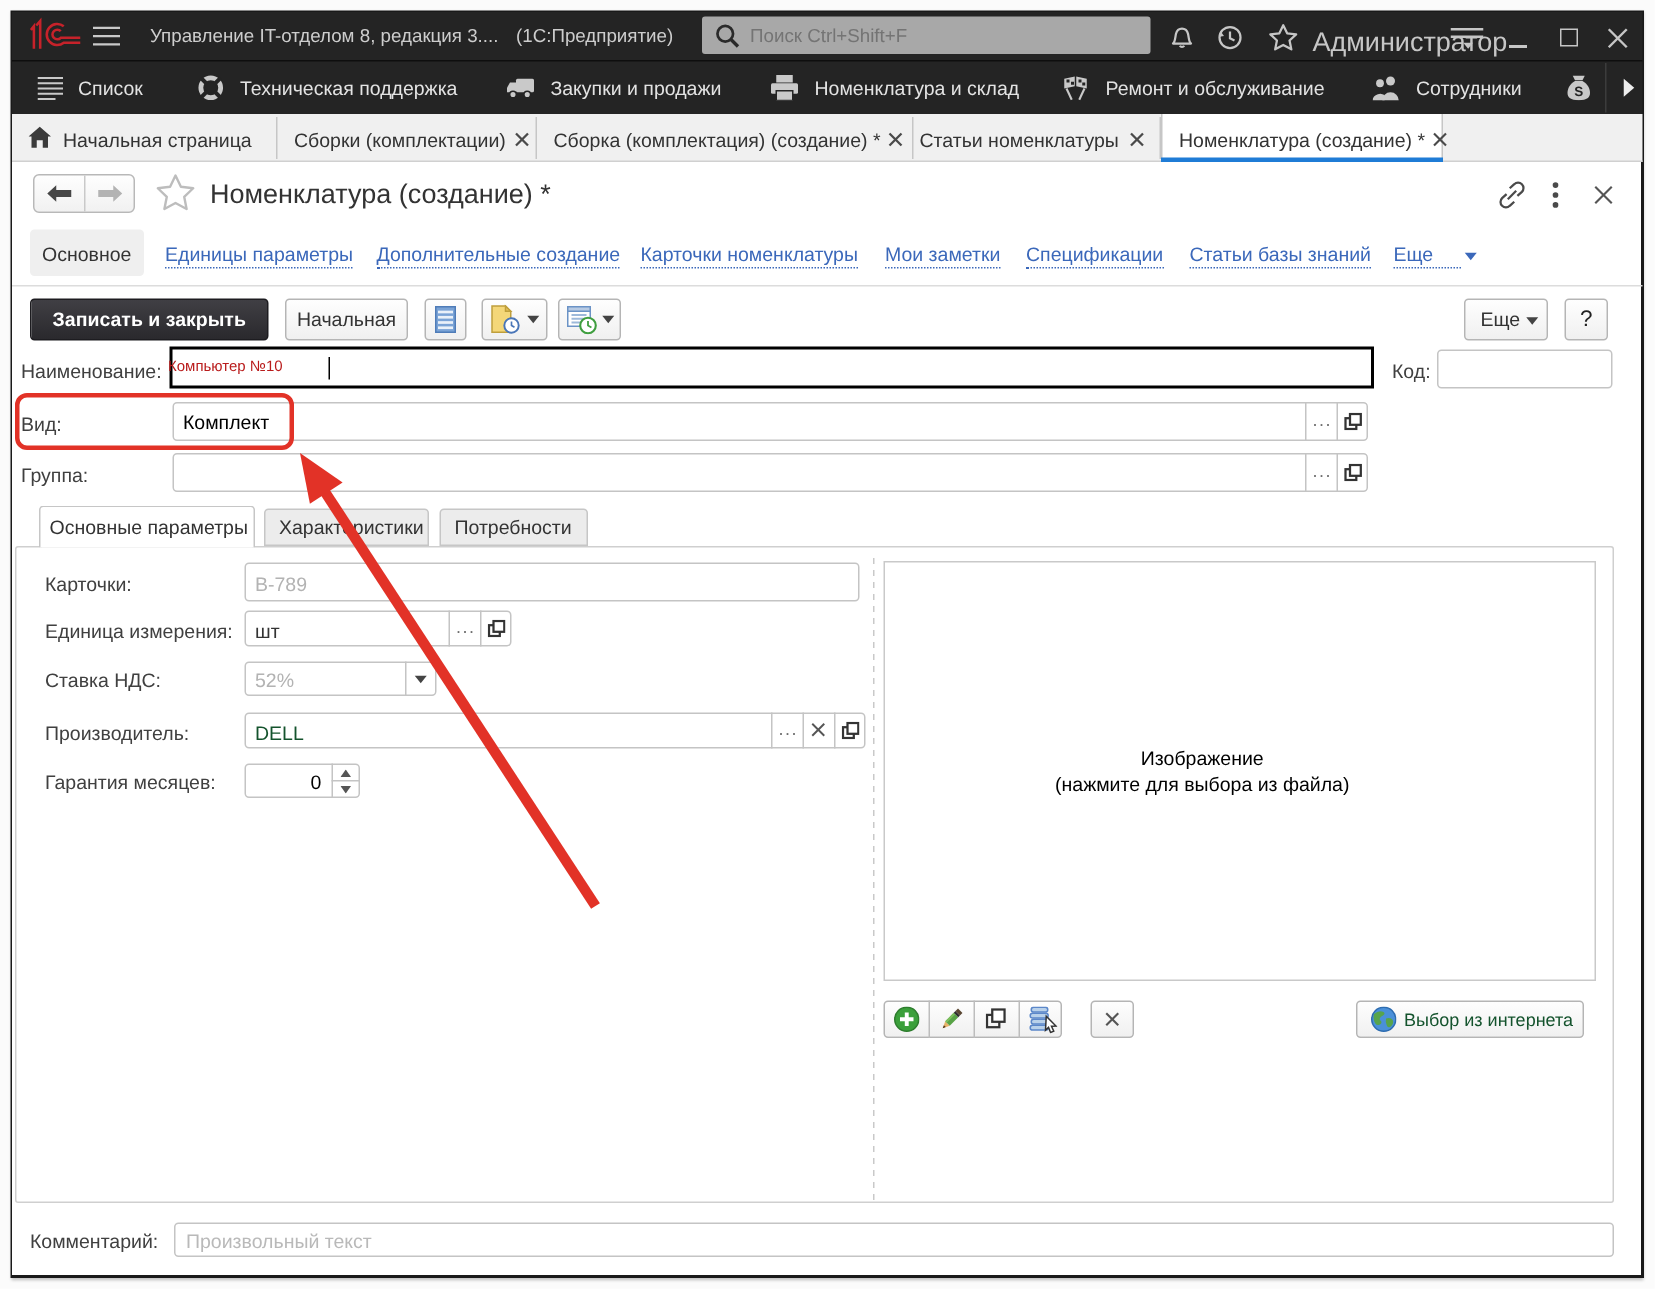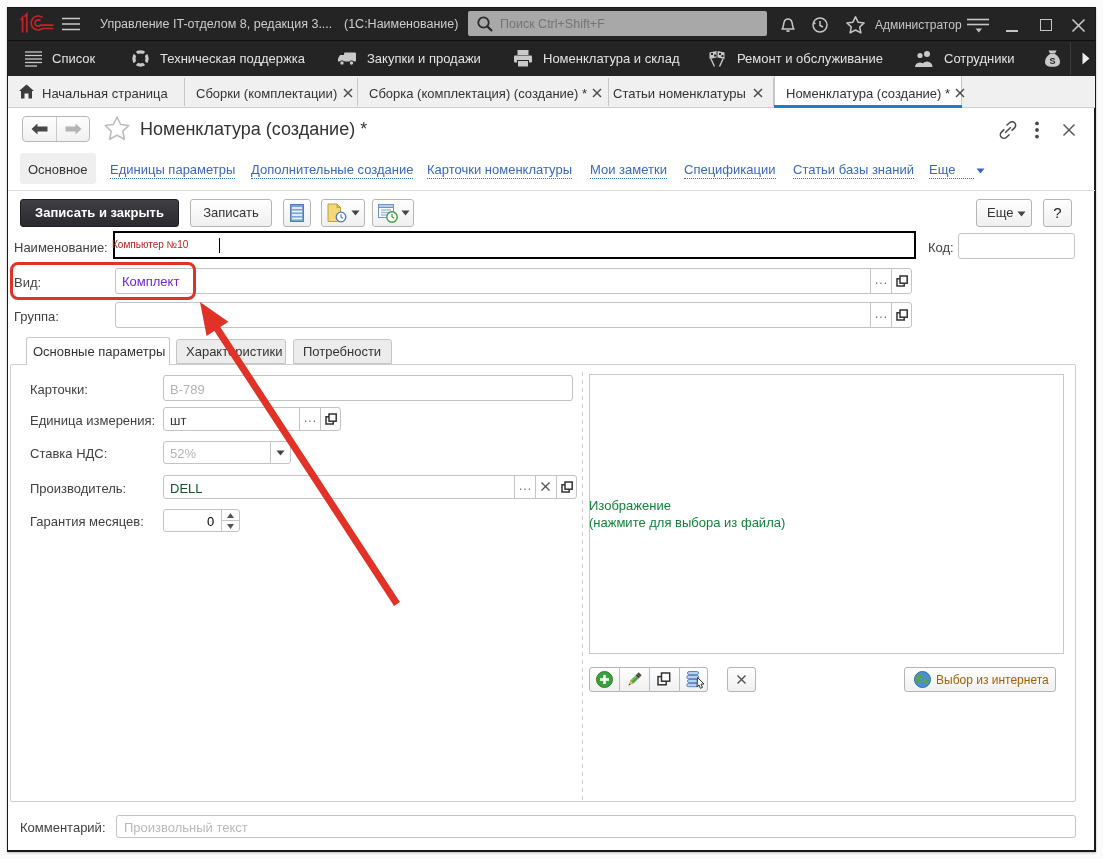--- a/index.html
+++ b/index.html
@@ -30,21 +30,21 @@
 </svg>
 
 <svg class="abs" style="left:62px;top:16px" width="19" height="16" viewBox="0 0 19 16">
   <g stroke="#c9c9c9" stroke-width="1.5">
       <line x1="0" y1="2.5" x2="18" y2="2.5"></line>
       <line x1="0" y1="8" x2="18" y2="8"></line>
       <line x1="0" y1="13.5" x2="18" y2="13.5"></line>
     </g>
 </svg>
 <div class="abs" style="left:100px;top:17px;font-size:12.5px;color:#cdcdcd">Управление IT-отделом 8, редакция 3....</div>
-<div class="abs" style="left:344px;top:17px;font-size:12.5px;color:#cdcdcd">(1С:Наименование)</div>
+<div class="abs" style="left:344px;top:17px;font-size:12.5px;color:#cdcdcd">(1С:Предприятие)</div>
 
 <div class="abs" style="left:468px;top:11px;width:299px;height:25px;background:#a8a8a8;border-radius:2px"></div>
 <svg class="abs" style="left:476px;top:15px" width="18" height="18" viewBox="0 0 18 18">
   <circle cx="7.5" cy="7.5" r="5.2" fill="none" stroke="#2a2a2a" stroke-width="1.8"></circle>
   <line x1="11.5" y1="11.5" x2="16" y2="16" stroke="#2a2a2a" stroke-width="2.2"></line>
 </svg>
 <div class="abs" style="left:500px;top:17px;font-size:12.5px;color:#747474">Поиск Ctrl+Shift+F</div>
 
 <svg class="abs" style="left:779px;top:16px" width="18" height="18" viewBox="0 0 18 18">
   <path d="M3,13 C4.5,12 4.5,8.5 5,6.5 C5.5,4.3 7,3 9,3 C11,3 12.5,4.3 13,6.5 C13.5,8.5 13.5,12 15,13 Z" fill="none" stroke="#c6c6c6" stroke-width="1.5" stroke-linejoin="round"></path>
@@ -53,21 +53,21 @@
 
 <svg class="abs" style="left:811px;top:16px" width="18" height="18" viewBox="0 0 18 18">
   <circle cx="9" cy="9" r="7" fill="none" stroke="#c6c6c6" stroke-width="1.5"></circle>
   <path d="M9,5 L9,9.5 L12,11" fill="none" stroke="#c6c6c6" stroke-width="1.5"></path>
   <path d="M3.2,5.5 L2,8.5 L5,8" fill="#c6c6c6" stroke="none"></path>
 </svg>
 
 <svg class="abs" style="left:845px;top:15px" width="21" height="20" viewBox="0 0 21 20">
   <path d="M10.5,1.8 L13.1,7.2 L19.1,7.9 L14.7,12 L15.9,17.9 L10.5,15 L5.1,17.9 L6.3,12 L1.9,7.9 L7.9,7.2 Z" fill="none" stroke="#c6c6c6" stroke-width="1.5" stroke-linejoin="round"></path>
 </svg>
-<div class="abs" style="left:875px;top:18px;font-size:12px;color:#c6c6c6">Администратор</div>
+<div class="abs" style="left:875px;top:18px;font-size:18px;color:#c6c6c6">Администратор</div>
 
 <svg class="abs" style="left:967px;top:18px" width="22" height="16" viewBox="0 0 22 16">
   <g stroke="#c6c6c6" stroke-width="1.6">
       <line x1="0" y1="1.5" x2="22" y2="1.5"></line>
       <line x1="0" y1="6.5" x2="22" y2="6.5"></line>
     </g>
   <polygon points="8.5,10.5 15,10.5 11.75,14.5" fill="#c6c6c6"></polygon>
 </svg>
 
 <div class="abs" style="left:1006px;top:30px;width:12px;height:2px;background:#c6c6c6"></div>
@@ -232,21 +232,21 @@
 <div class="link" style="left:590px;top:162px">Мои заметки</div>
 <div class="link" style="left:684px;top:162px">Спецификации</div>
 <div class="link" style="left:793px;top:162px">Статьи базы знаний</div>
 <div class="link" style="left:929px;top:162px">Еще&nbsp;&nbsp;&nbsp;&nbsp;&nbsp;</div>
 <svg class="abs" style="left:976px;top:168px" width="9" height="6" viewBox="0 0 9 6">
     <polygon points="0.5,0.5 8.5,0.5 4.5,5.5" fill="#3b68ba"></polygon>
   </svg>
 <div class="abs" style="left:8px;top:190px;width:1087px;height:1px;background:#dcdcdc"></div>
 
 <div class="abs" style="left:20px;top:199px;width:159px;height:28px;background:linear-gradient(#403f44,#2a292d);border:1px solid #1d1c20;border-radius:3px;color:#fff;font-size:13px;font-weight:bold;text-align:center;line-height:26px">Записать и закрыть</div>
-<div class="btn" style="left:190px;top:199px;width:82px;height:28px;font-size:13px;color:#333;text-align:center;line-height:26px">Записать</div>
+<div class="btn" style="left:190px;top:199px;width:82px;height:28px;font-size:13px;color:#333;text-align:center;line-height:26px">Начальная</div>
 <div class="btn" style="left:283px;top:199px;width:28px;height:28px"></div>
 <svg class="abs" style="left:290px;top:204px" width="14" height="18" viewBox="0 0 14 18">
   <rect x="0.5" y="0.5" width="13" height="17" fill="#7aa3d6" stroke="#4f7cb8"></rect>
   <g stroke="#eaf1f9" stroke-width="1.8">
       <line x1="2" y1="4" x2="12" y2="4"></line>
       <line x1="2" y1="7.5" x2="12" y2="7.5"></line>
       <line x1="2" y1="11" x2="12" y2="11"></line>
       <line x1="2" y1="14.5" x2="12" y2="14.5"></line>
     </g>
 </svg>
@@ -285,21 +285,21 @@
 
 <div class="lbl" style="left:14px;top:240px">Наименование:</div>
 <div class="abs" style="left:113px;top:231px;width:803px;height:28px;background:#fff;border:2px solid #000"></div>
 <div class="abs" style="left:112px;top:239px;font-size:10px;color:#b91c1c">Компьютер №10</div>
 <div class="abs" style="left:219px;top:238px;width:1px;height:15px;background:#000"></div>
 <div class="lbl" style="left:928px;top:240px">Код:</div>
 <div class="inp" style="left:958px;top:233px;width:117px;height:26px"></div>
 
 <div class="lbl" style="left:14px;top:275px">Вид:</div>
 <div class="inp" style="left:115px;top:268px;width:797px;height:26px"></div>
-<div class="abs" style="left:122px;top:274px;font-size:13px;color:#6d28d9">Комплект</div>
+<div class="abs" style="left:122px;top:274px;font-size:13px;color:#000000">Комплект</div>
 <div class="cellx" style="position:absolute;left:870px;top:268px;width:1px;height:26px;background:#c4c4c4"></div>
 <div class="abs" style="left:891px;top:268px;width:1px;height:26px;background:#c4c4c4"></div>
 <div class="dots" style="left:875px;top:273px">...</div>
 <svg class="abs" style="left:896px;top:275px" width="12" height="12" viewBox="0 0 12 12">
   <rect x="1" y="3.8" width="7.2" height="7.2" fill="none" stroke="#333" stroke-width="1.5"></rect>
   <rect x="4" y="1" width="7.2" height="7.2" fill="#fff" stroke="#333" stroke-width="1.5"></rect>
 </svg>
 
 <div class="lbl" style="left:14px;top:309px">Группа:</div>
 <div class="inp" style="left:115px;top:302px;width:797px;height:26px"></div>
@@ -367,21 +367,21 @@
 <div class="abs" style="left:221px;top:520px;width:19px;height:1px;background:#c4c4c4"></div>
 <svg class="abs" style="left:227px;top:513px" width="7" height="5" viewBox="0 0 7 5">
     <polygon points="3.5,0 7,5 0,5" fill="#555"></polygon>
   </svg>
 <svg class="abs" style="left:227px;top:524px" width="7" height="5" viewBox="0 0 7 5">
     <polygon points="0,0 7,0 3.5,5" fill="#555"></polygon>
   </svg>
 
 <div class="abs" style="left:582px;top:372px;width:1px;height:428px;background:repeating-linear-gradient(#c9c9c9 0 4px,#fff 4px 8px)"></div>
 <div class="abs" style="left:589px;top:374px;width:475px;height:280px;background:#fff;border:1px solid #c9c9c9"></div>
-<div class="abs" style="left:589px;top:498px;width:425px;text-align:left;font-size:13px;color:#15803d;line-height:16.5px">Изображение<br>(нажмите для выбора из файла)</div>
+<div class="abs" style="left:589px;top:498px;width:425px;text-align:center;font-size:13px;color:#000000;line-height:16.5px">Изображение<br>(нажмите для выбора из файла)</div>
 
 <div class="btn" style="left:589px;top:667px;width:119px;height:25px"></div>
 <div class="abs" style="left:619px;top:667px;width:1px;height:25px;background:#bdbdbd"></div>
 <div class="abs" style="left:649px;top:667px;width:1px;height:25px;background:#bdbdbd"></div>
 <div class="abs" style="left:679px;top:667px;width:1px;height:25px;background:#bdbdbd"></div>
 <svg class="abs" style="left:596px;top:671px" width="17" height="17" viewBox="0 0 17 17">
   <circle cx="8.5" cy="8.5" r="8" fill="#3ba03b" stroke="#2e7d2e"></circle>
   <g stroke="#fff" stroke-width="2.6">
       <line x1="8.5" y1="4" x2="8.5" y2="13"></line>
       <line x1="4" y1="8.5" x2="13" y2="8.5"></line>
@@ -416,21 +416,21 @@
       <line x1="1.5" y1="1.5" x2="9.5" y2="9.5"></line>
       <line x1="9.5" y1="1.5" x2="1.5" y2="9.5"></line>
     </g>
   </svg>
 <div class="btn" style="left:904px;top:667px;width:152px;height:25px"></div>
 <svg class="abs" style="left:914px;top:671px" width="17" height="17" viewBox="0 0 17 17">
   <circle cx="8.5" cy="8.5" r="8" fill="#4a90d9" stroke="#2d6cb0"></circle>
   <path d="M2,5 Q5,2.5 8,3.5 Q10,4.5 8,6 Q5,7.5 6,9 Q8,10.5 6,12 Q4,13 3,11.5 Q1,8.5 2,5 Z" fill="#57a44c"></path>
   <path d="M10,8 Q13,7 14.5,9 Q15.5,11.5 13,13.5 Q11,14.5 10.5,12.5 Q9.5,10 10,8 Z" fill="#57a44c"></path>
 </svg>
-<div class="abs" style="left:936px;top:673px;font-size:12px;color:#a16207">Выбор из интернета</div>
+<div class="abs" style="left:936px;top:673px;font-size:12px;color:#14532d">Выбор из интернета</div>
 
 <div class="lbl" style="left:20px;top:820px">Комментарий:</div>
 <div class="inp" style="left:116px;top:815px;width:960px;height:23px"></div>
 <div class="abs" style="left:124px;top:820px;font-size:13px;color:#b9b9b9">Произвольный текст</div>
 
 <div class="abs" style="left:10px;top:262px;width:186px;height:38px;border:3px solid #e23227;border-radius:8px"></div>
 <svg class="abs" style="left:0;top:0;width:1103px;height:859px;pointer-events:none" viewBox="0 0 1103 859">
   <line x1="216" y1="327" x2="397" y2="604" stroke="#e23227" stroke-width="7"></line>
   <polygon points="200,302 206.6,335.9 228.4,321.7" fill="#e23227"></polygon>
 </svg>

